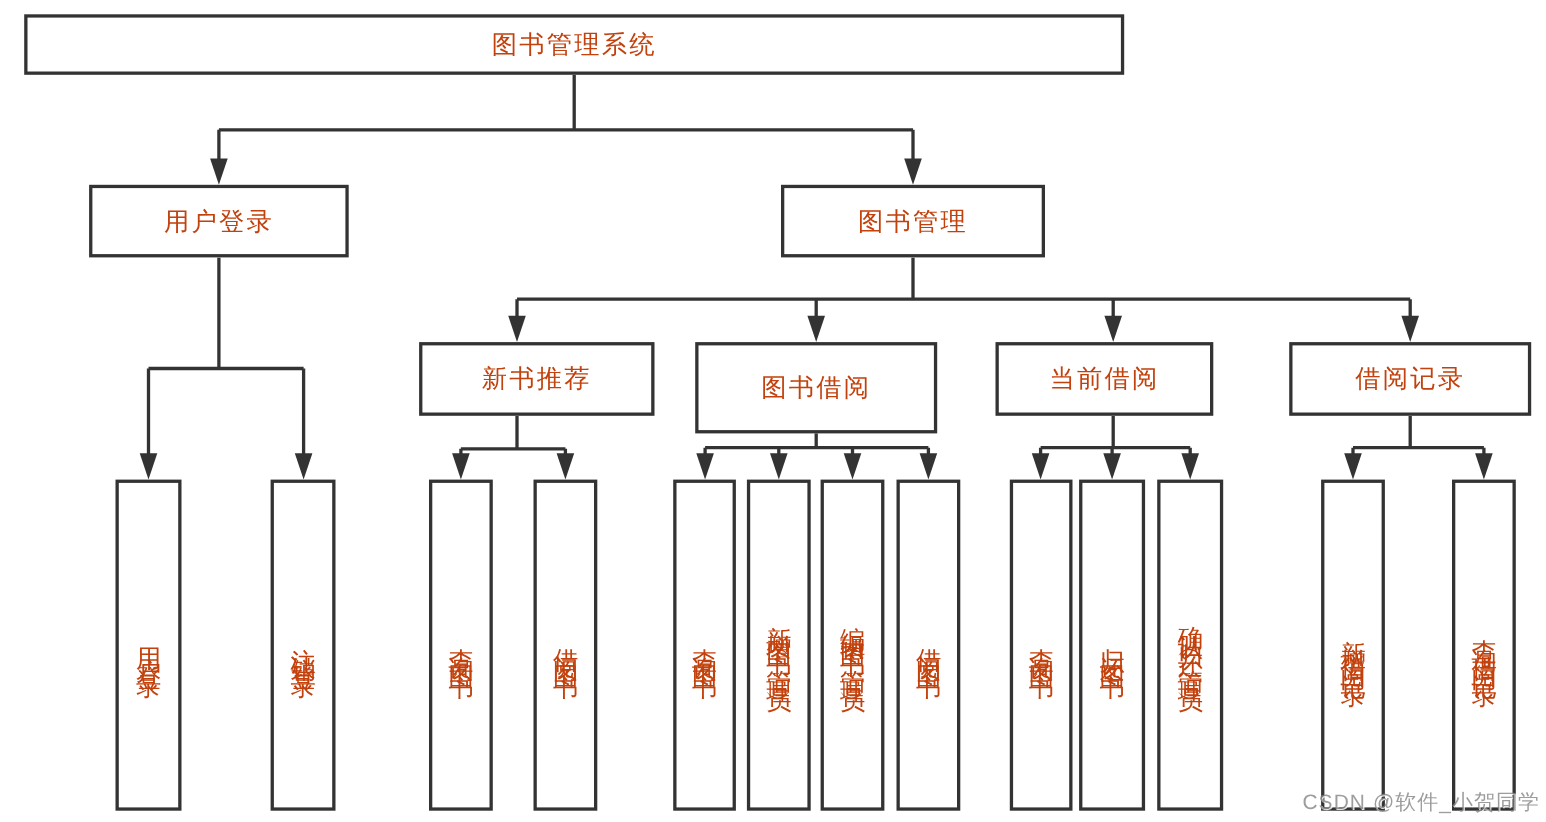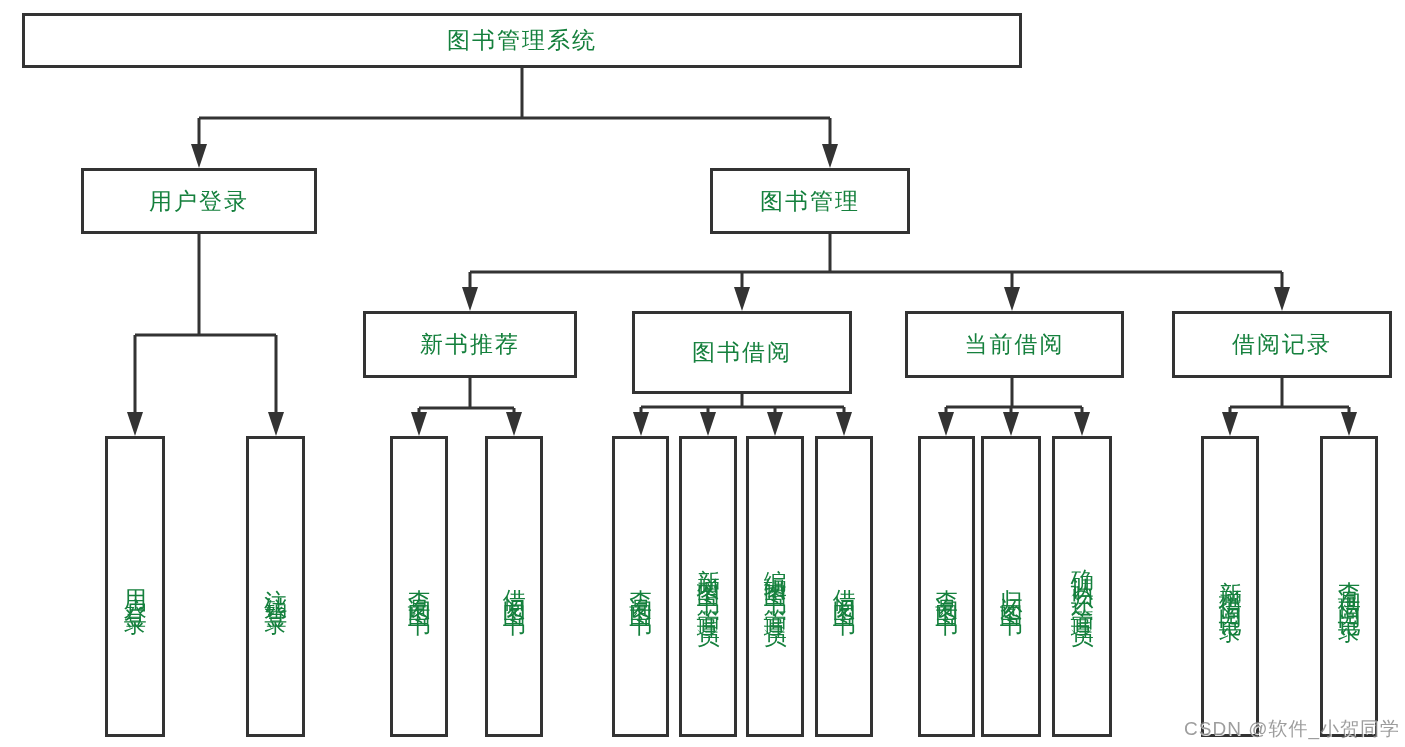--- a/index.html
+++ b/index.html
@@ -10,21 +10,21 @@
     font-family:"Liberation Sans","DejaVu Sans",sans-serif;
     overflow:hidden;
   }
   .edges { position:absolute; left:0; top:0; width:1405px; height:747px; }
   .edges path { stroke:#333; stroke-width:3; fill:none; }
   .edges polygon { fill:#333; stroke:none; }
   .box {
     position:absolute; box-sizing:border-box;
     border:3px solid #333; background:#fff;
     display:flex; align-items:center; justify-content:center;
-    color:#15803d; z-index:2;
+    color:#c2410c; z-index:2;
   }
   .h-label { font-size:23px; letter-spacing:2px; white-space:nowrap; }
   .v-label {
     writing-mode:vertical-rl; text-orientation:mixed;
     font-size:23px; letter-spacing:8px; line-height:1.1;
     white-space:nowrap;
   }
   .watermark {
     position:absolute; right:5px; bottom:5px;
     font-size:19px; color:rgba(130,130,130,0.78);
@@ -80,31 +80,31 @@
     </g>
   </svg>
 
   <div class="box" style="left:22px;top:13px;width:1000px;height:55px;">
     <span class="h-label">图书管理系统</span>
   </div>
 
   <div class="box" style="left:81px;top:168px;width:236px;height:66px;">
     <span class="h-label">用户登录</span>
   </div>
-  <div class="box" style="left:710px;top:168px;width:200px;height:66px;">
+  <div class="box" style="left:710px;top:168px;width:240px;height:66px;">
     <span class="h-label">图书管理</span>
   </div>
 
-  <div class="box" style="left:363px;top:311px;width:214px;height:67px;">
+  <div class="box" style="left:381px;top:311px;width:214px;height:67px;">
     <span class="h-label">新书推荐</span>
   </div>
   <div class="box" style="left:632px;top:311px;width:220px;height:83px;">
     <span class="h-label">图书借阅</span>
   </div>
-  <div class="box" style="left:905px;top:311px;width:219px;height:67px;">
+  <div class="box" style="left:905px;top:311px;width:198px;height:67px;">
     <span class="h-label">当前借阅</span>
   </div>
   <div class="box" style="left:1172px;top:311px;width:220px;height:67px;">
     <span class="h-label">借阅记录</span>
   </div>
 
   <div class="box" style="left:105px;top:436px;width:60px;height:301px;">
     <span class="v-label">用户登录</span>
   </div>
   <div class="box" style="left:246px;top:436px;width:59px;height:301px;">

